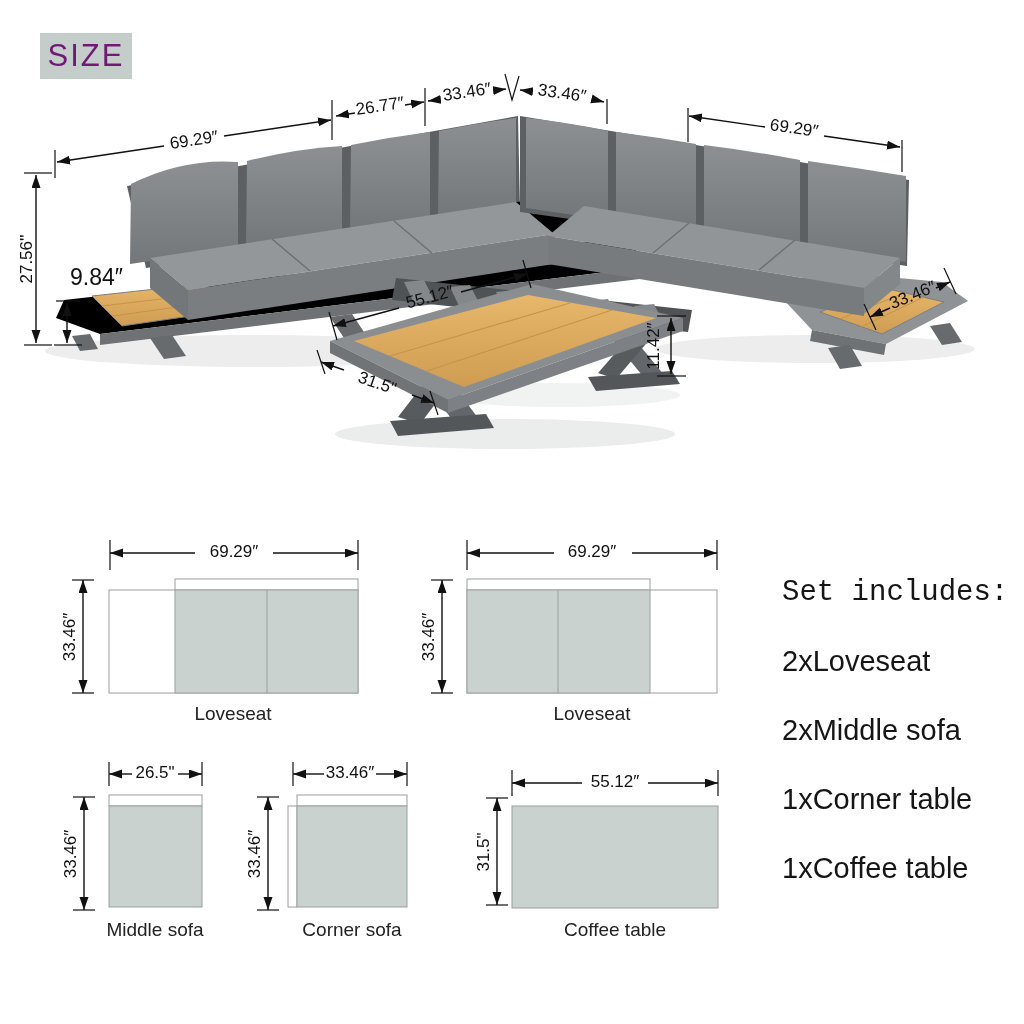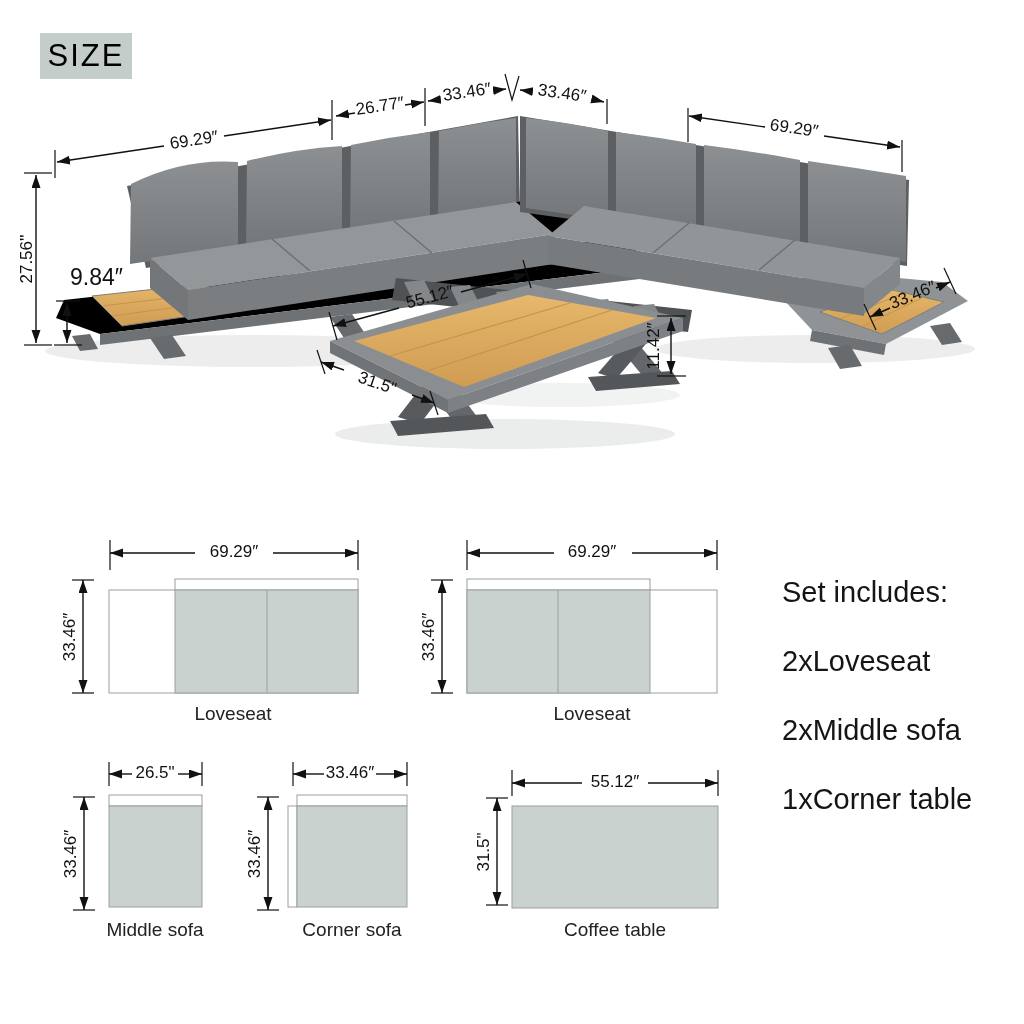--- a/index.html
+++ b/index.html
@@ -1,30 +1,30 @@
 <!DOCTYPE html>
 <html><head>
 <meta charset="utf-8">
 <style>
   html,body{margin:0;padding:0;background:#fff;}
   .canvas{position:relative;width:1024px;height:1024px;background:#ffffff;overflow:hidden;
           font-family:"Liberation Sans",sans-serif;}
   .size-badge{position:absolute;left:40px;top:33px;width:92px;height:46px;background:#c4cdc9;
           display:flex;align-items:center;justify-content:center;font-size:31px;letter-spacing:2px;
-          color:#000000;}
+          color:#701a75;}
   svg{position:absolute;overflow:visible;}
   svg text{font-family:"Liberation Sans",sans-serif;}
   .dim{font-size:17px;fill:#111;}
   .dim-lg{font-size:23px;fill:#111;}
   .dlabel{font-size:19px;fill:#222;}
   .dimline{stroke:#111;stroke-width:1.4;fill:none;}
   .tick{stroke:#111;stroke-width:1.2;fill:none;}
   .box{stroke:#9aa09e;stroke-width:1;}
   .set-includes{position:absolute;left:782px;top:576px;color:#151515;}
-  .set-includes .title{font-size:29px;margin-bottom:36px;}
+  .set-includes .title{font-size:29px;margin-bottom:36px;font-family:Liberation Mono, monospace;}
   .set-includes .item{font-size:29px;margin-bottom:36px;margin-top:20px;}
 </style>
 </head>
 <body>
 
 <div class="canvas">
 
   <div class="size-badge">
     <span>SIZE</span>
   </div>
@@ -250,15 +250,16 @@
     <text class="dim" x="33" y="97" text-anchor="middle" dominant-baseline="middle" transform="rotate(-90 33 97)">31.5"</text>
     <rect class="box" x="60" y="51" width="206" height="102" fill="#c9d2cf"></rect>
     <text class="dlabel" x="163" y="181" text-anchor="middle">Coffee table</text>
   </svg>
 
   <div class="set-includes">
     <div class="title">Set includes:</div>
     <div class="item">2xLoveseat</div>
     <div class="item">2xMiddle sofa</div>
     <div class="item">1xCorner table</div>
+    <div class="item">1xCoffee table</div>
   </div>
 
 </div>
 
 </body></html>

